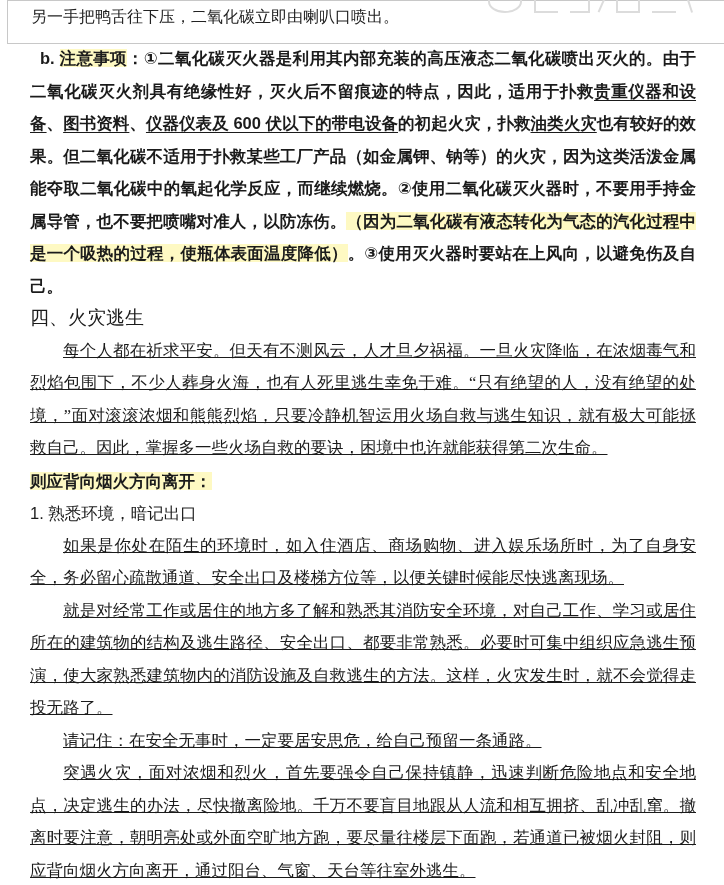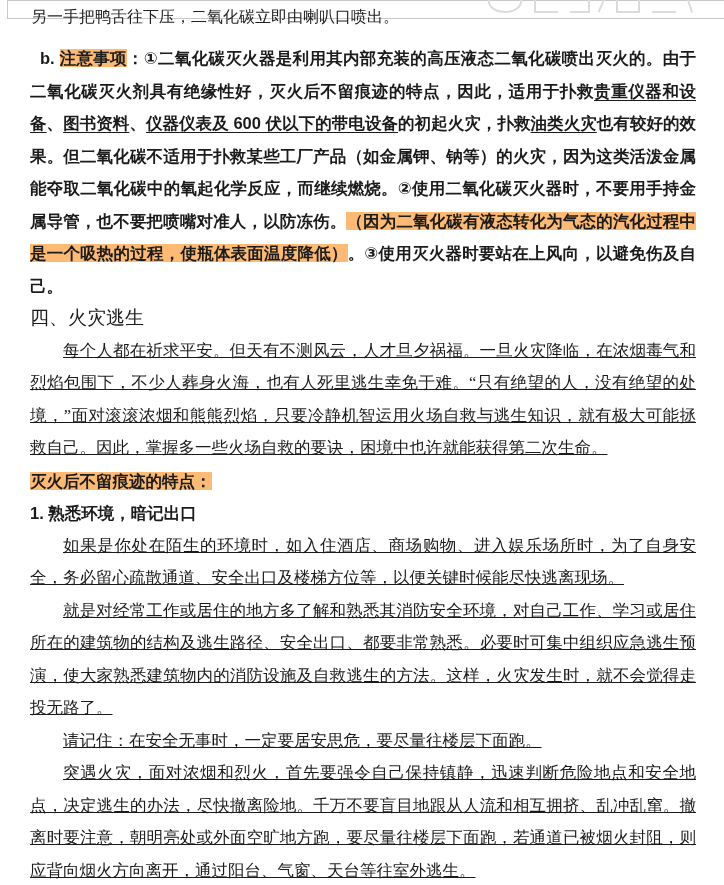--- a/index.html
+++ b/index.html
@@ -9,21 +9,21 @@
     position: relative;
     overflow: hidden;
     font-family: "Liberation Serif", "DejaVu Serif", serif;
     color: #1b1b1b;
   }
 
   
   .top-strip {
     position: absolute;
     top: 0; left: 7px; right: 0;
-    height: 19px;
+    height: 44px;
     border-top: 1px solid #c8c8c8;
     border-bottom: 1px solid #c8c8c8;
     border-left: 1px solid #c8c8c8;
     box-sizing: border-box;
   }
   .top-strip .strip-text {
     display: inline-block;
     padding-left: 23px;
     font-size: 16px;
     line-height: 32px;
@@ -62,40 +62,40 @@
     line-height: 32.5px;
     text-align: justify;
   }
   .content p, .content h2, .content h3 { margin: 0; padding: 0; }
 
   .note {
     font-family: "Liberation Sans", "DejaVu Sans", sans-serif;
     font-weight: 600;
     text-indent: 10px;
   }
-  .hl { background: #fdba74; }
+  .hl { background: #fef9c3; }
   .u  { text-decoration: underline; text-underline-offset: 3px; text-decoration-thickness: 1px; }
 
   .sec-heading {
     font-family: "Liberation Sans", "DejaVu Sans", sans-serif;
     font-size: 19px;
     font-weight: 400;
     line-height: 32.5px;
     text-align: left;
   }
   .body-para { text-indent: 2em; text-decoration: underline; }
   .notice-line {
     font-family: "Liberation Sans", "DejaVu Sans", sans-serif;
     font-weight: 700;
     text-align: left;
   }
   .item-heading {
     font-family: "Liberation Sans", "DejaVu Sans", sans-serif;
     font-size: 16.5px;
-    font-weight: 700;
+    font-weight: 400;
     line-height: 32.5px;
     text-align: left;
   }
 </style>
 </head>
 <body>
 
 <div class="top-strip">
   <span class="strip-text">另一手把鸭舌往下压，二氧化碳立即由喇叭口喷出。</span>
 </div>
@@ -111,22 +111,22 @@
 </div>
 
 <div class="content">
 
   <p class="note"><span>b. </span><span class="hl">注意事项</span><span>：①二氧化碳灭火器是利用其内部充装的高压液态二氧化碳喷出灭火的。由于二氧化碳灭火剂具有绝缘性好，灭火后不留痕迹的特点，因此，适用于扑救</span><span class="u">贵重仪器和设备</span><span>、</span><span class="u">图书资料</span><span>、</span><span class="u">仪器仪表及 600 伏以下的带电设备</span><span>的初起火灾，扑救</span><span class="u">油类火灾</span><span>也有较好的效果。但二氧化碳不适用于扑救某些工厂产品（如金属钾、钠等）的火灾，因为这类活泼金属能夺取二氧化碳中的氧起化学反应，而继续燃烧。②使用二氧化碳灭火器时，不要用手持金属导管，也不要把喷嘴对准人，以防冻伤。</span><span class="hl">（因为二氧化碳有液态转化为气态的汽化过程中是一个吸热的过程，使瓶体表面温度降低）</span><span>。③使用灭火器时要站在上风向，以避免伤及自己。</span></p>
 
   <h2 class="sec-heading">四、火灾逃生</h2>
 
   <p class="body-para">每个人都在祈求平安。但天有不测风云，人才旦夕祸福。一旦火灾降临，在浓烟毒气和烈焰包围下，不少人葬身火海，也有人死里逃生幸免于难。“只有绝望的人，没有绝望的处境，”面对滚滚浓烟和熊熊烈焰，只要冷静机智运用火场自救与逃生知识，就有极大可能拯救自己。因此，掌握多一些火场自救的要诀，困境中也许就能获得第二次生命。</p>
 
-  <p class="notice-line"><span class="hl">灭火后不留痕迹的特点：</span></p>
+  <p class="notice-line"><span class="hl">则应背向烟火方向离开：</span></p>
 
   <h3 class="item-heading">1. 熟悉环境，暗记出口</h3>
   <p class="body-para">如果是你处在陌生的环境时，如入住酒店、商场购物、进入娱乐场所时，为了自身安全，务必留心疏散通道、安全出口及楼梯方位等，以便关键时候能尽快逃离现场。</p>
   <p class="body-para">就是对经常工作或居住的地方多了解和熟悉其消防安全环境，对自己工作、学习或居住所在的建筑物的结构及逃生路径、安全出口、都要非常熟悉。必要时可集中组织应急逃生预演，使大家熟悉建筑物内的消防设施及自救逃生的方法。这样，火灾发生时，就不会觉得走投无路了。</p>
-  <p class="body-para">请记住：在安全无事时，一定要居安思危，要尽量往楼层下面跑。</p>
+  <p class="body-para">请记住：在安全无事时，一定要居安思危，给自己预留一条通路。</p>
 
   <p class="body-para">突遇火灾，面对浓烟和烈火，首先要强令自己保持镇静，迅速判断危险地点和安全地点，决定逃生的办法，尽快撤离险地。千万不要盲目地跟从人流和相互拥挤、乱冲乱窜。撤离时要注意，朝明亮处或外面空旷地方跑，要尽量往楼层下面跑，若通道已被烟火封阻，则应背向烟火方向离开，通过阳台、气窗、天台等往室外逃生。</p>
 
 </div>
 
 </body></html>

